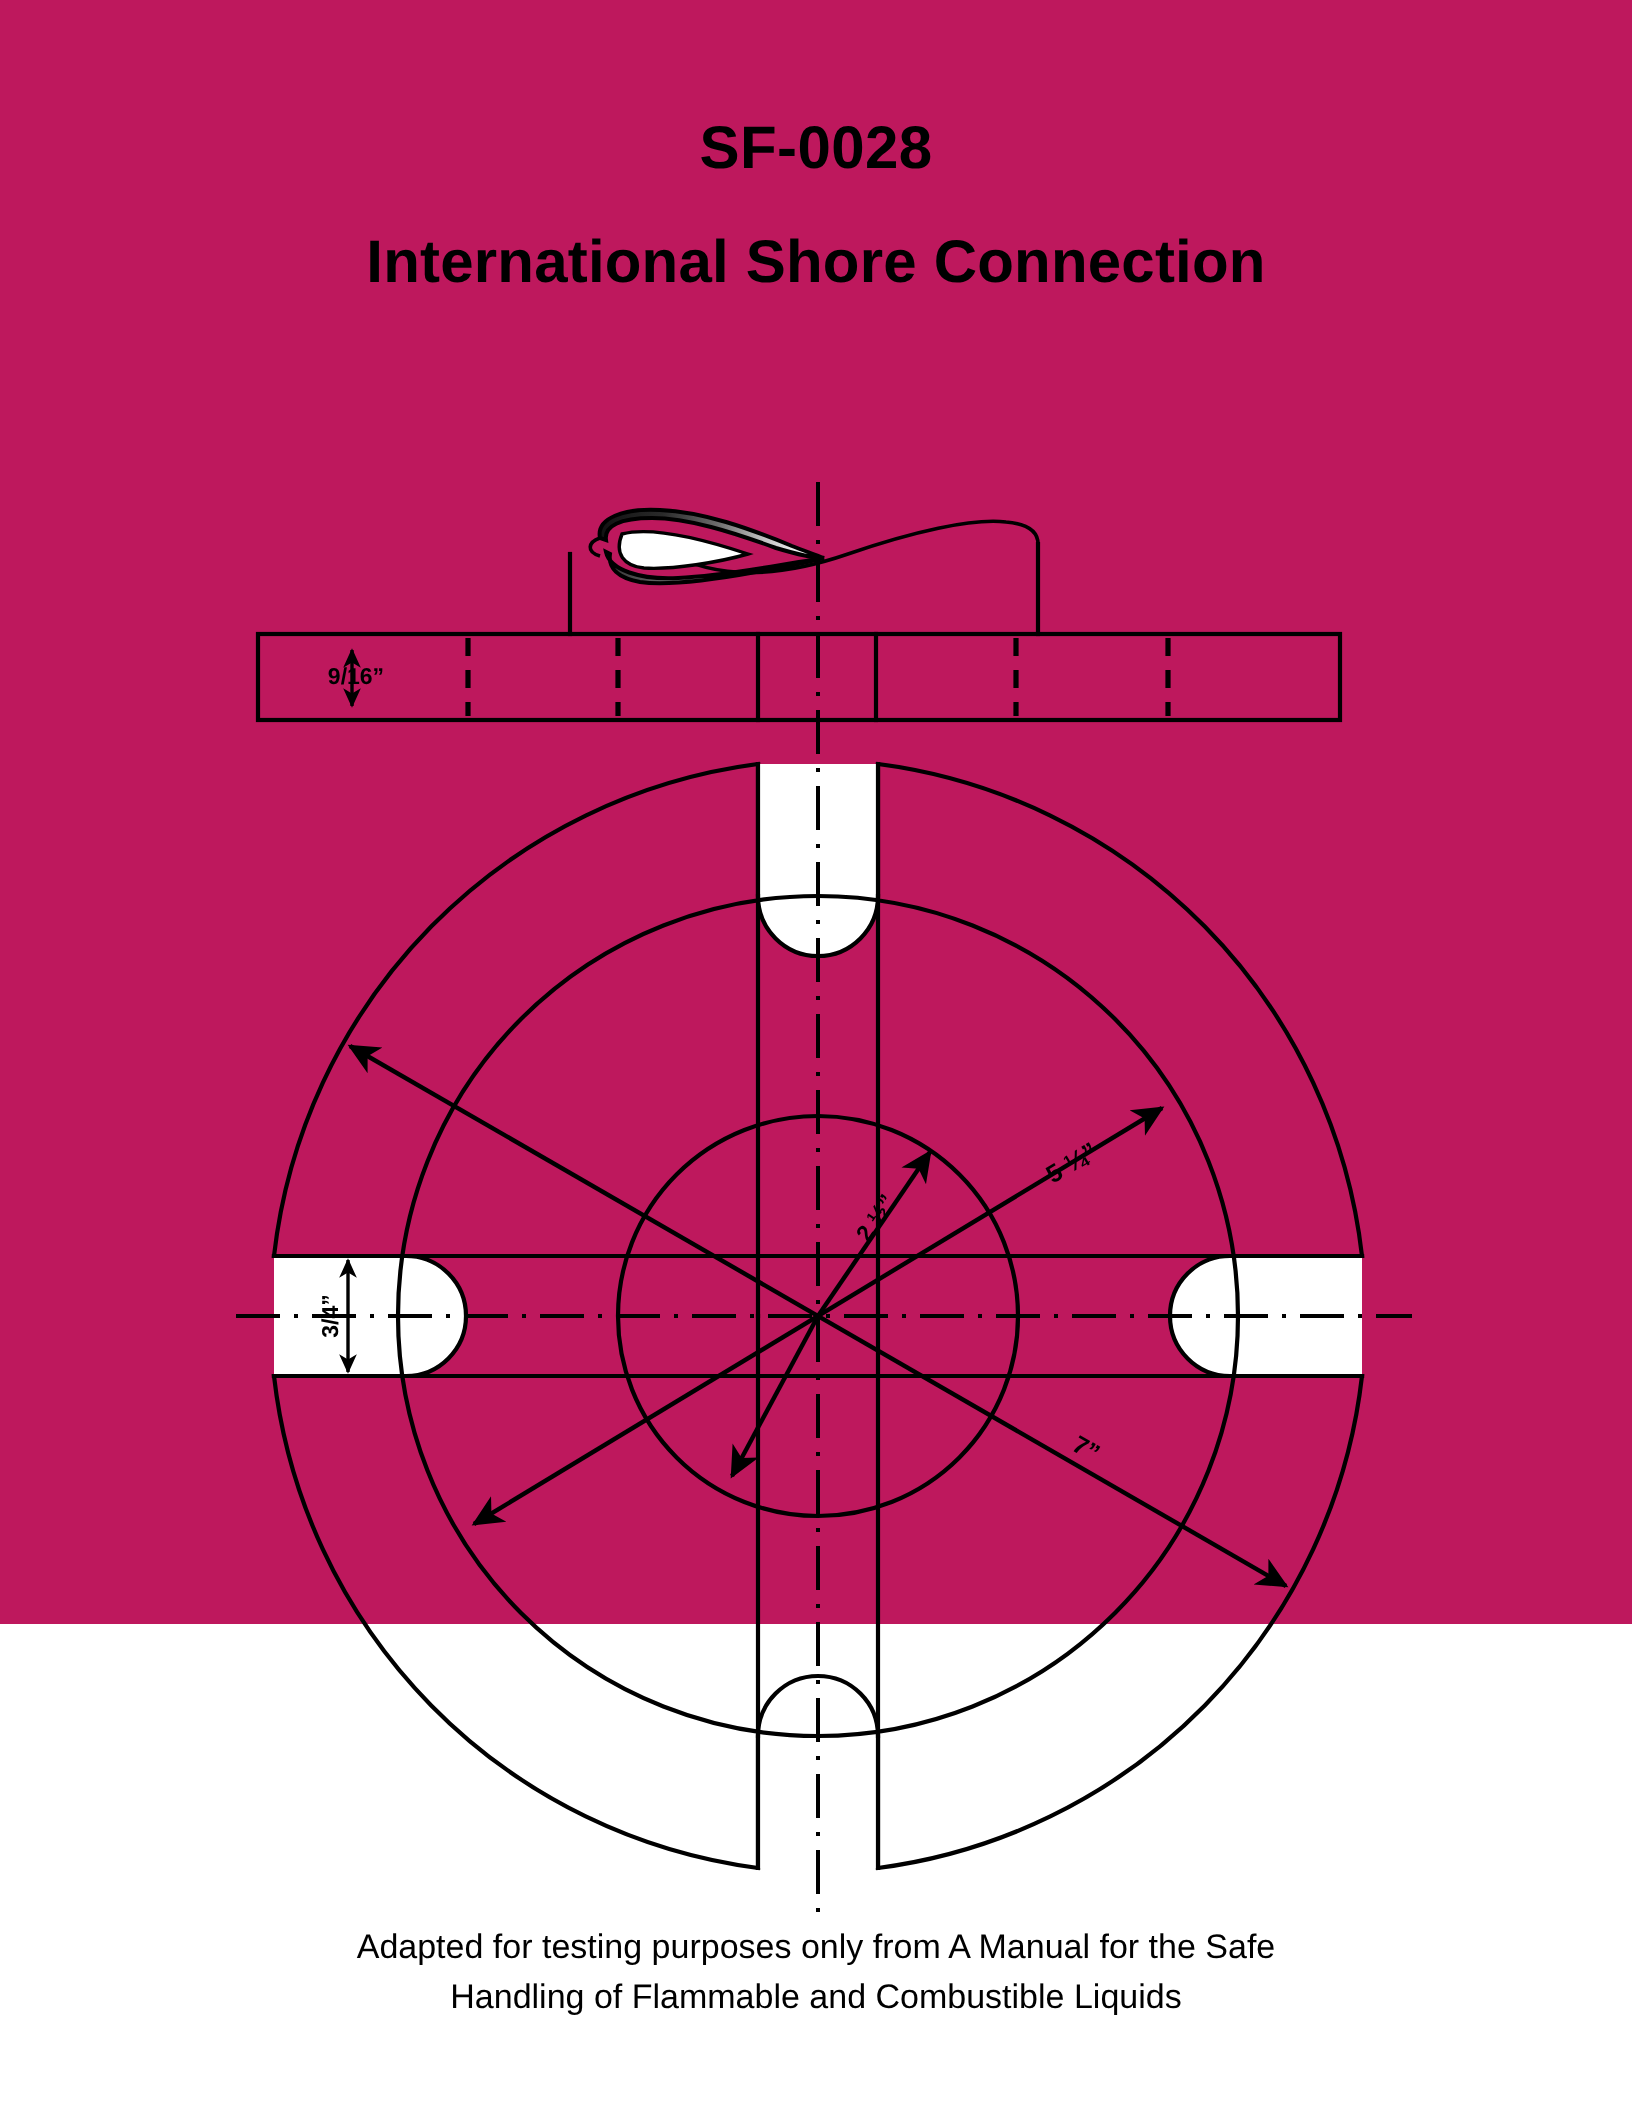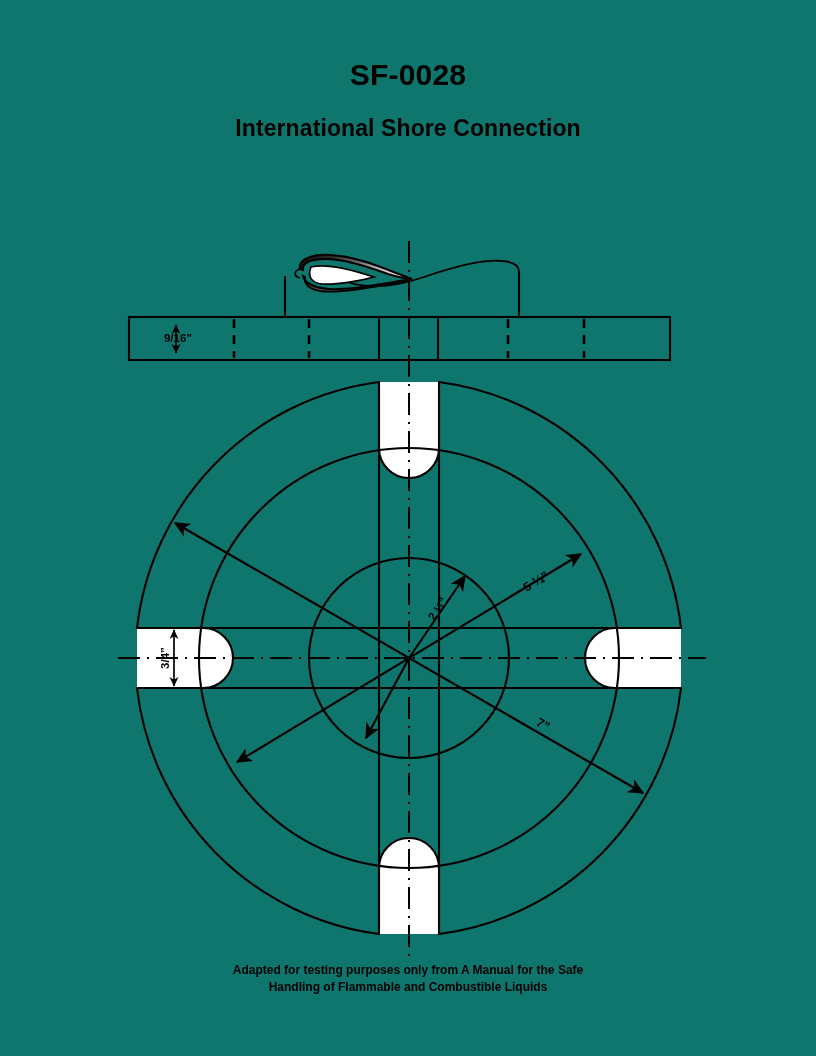--- a/index.html
+++ b/index.html
@@ -13,39 +13,39 @@
     height: 1056px;
     position: relative;
     font-family: "Liberation Sans", sans-serif;
     color: #000000;
     overflow: hidden;
   }
   .page {
     position: absolute;
     inset: 0;
     width: 816px;
-    height: 1056px;
-    background: #0f766e;
+    height: 812px;
+    background: #be185d;
   }
   .title-block {
     position: absolute;
     top: 58px;
     left: 0;
     width: 816px;
     text-align: center;
   }
   .doc-title {
     font-size: 30px;
     font-weight: bold;
     letter-spacing: 0.2px;
     line-height: 1.15;
     margin: 0;
   }
   .doc-subtitle {
-    font-size: 23px;
+    font-size: 30px;
     font-weight: bold;
     letter-spacing: 0.1px;
     margin: 22px 0 0 0;
     line-height: 1.15;
   }
   .drawing-area {
     position: absolute;
     top: 0;
     left: 0;
     width: 816px;
@@ -53,22 +53,22 @@
     margin-top: 45px;
   }
   .footer-block {
     position: absolute;
     left: 0;
     top: 962px;
     width: 816px;
     text-align: center;
   }
   .footer-line {
-    font-size: 12px;
-    font-weight: bold;
+    font-size: 17px;
+    font-weight: normal;
     line-height: 1.45;
     margin: 0;
   }
   svg { display: block; }
   .ln {
     stroke: #000000;
     fill: none;
     stroke-width: 2.1;
     stroke-linecap: square;
   }

